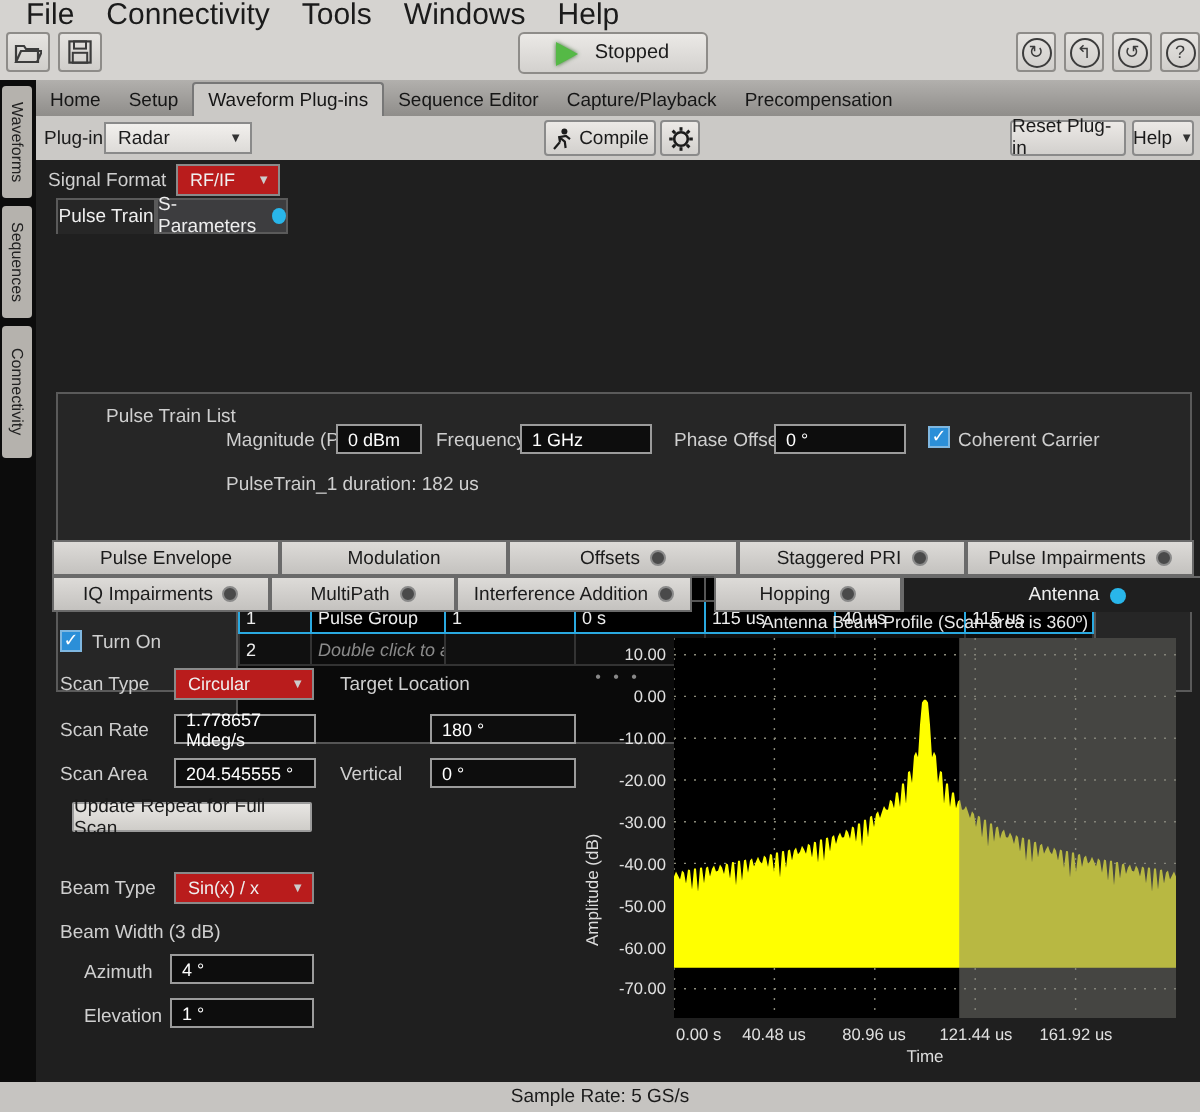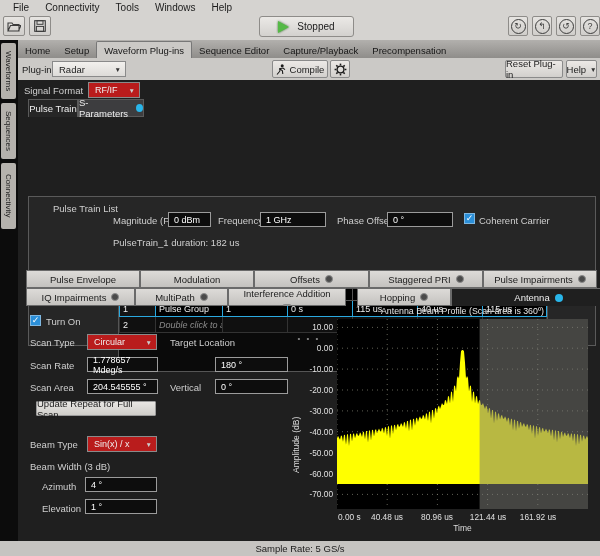--- a/index.html
+++ b/index.html
@@ -2,21 +2,21 @@
 <html><head>
 <meta charset="utf-8">
 <style>
   html,body{margin:0;padding:0;}
   body{font-family:"Liberation Sans",sans-serif;}
   #app{position:relative;width:600px;height:556px;background:#1f1f1f;overflow:hidden;font-size:10px;color:#ddd;}
   .abs{position:absolute;}
   
   #chrome{position:absolute;left:0;top:0;width:600px;height:40px;background:#d5d3d0;}
   #menubar{position:absolute;left:0;top:0;width:600px;height:14px;display:flex;align-items:center;gap:2px;padding-left:6px;}
-  .menu-item{color:#1b1b1b;font-size:10px;padding:0 7px;cursor:default;text-align:right;}
+  .menu-item{color:#1b1b1b;font-size:15px;padding:0 7px;cursor:default;text-align:right;}
   .tool-btn{position:absolute;top:16px;width:22px;height:20px;border:1px solid #8e8c89;border-radius:2px;background:linear-gradient(#e6e4e1,#d0cecb);display:flex;align-items:center;justify-content:center;box-sizing:border-box;}
   #run-btn{position:absolute;left:259px;top:16px;width:95px;height:21px;border:1px solid #8e8c89;border-radius:3px;background:linear-gradient(#ebe9e6,#d3d1ce);display:flex;align-items:center;justify-content:center;gap:8px;box-sizing:border-box;}
   #run-btn .tri{width:0;height:0;border-left:11px solid #55b946;border-top:6.5px solid transparent;border-bottom:6.5px solid transparent;filter:drop-shadow(0 0 1px #3c6e34);}
   #run-btn .txt{color:#1b1b1b;font-size:10px;}
   .round-btn{position:absolute;top:16px;width:20px;height:20px;border:1px solid #8e8c89;border-radius:2px;background:linear-gradient(#e6e4e1,#d0cecb);display:flex;align-items:center;justify-content:center;box-sizing:border-box;}
   .round-glyph{width:15px;height:15px;border:1.4px solid #3c3c3c;border-radius:50%;display:flex;align-items:center;justify-content:center;font-size:9px;color:#3c3c3c;line-height:1;box-sizing:border-box;}
   
   #main-tabstrip{position:absolute;left:18px;top:40px;width:582px;height:18px;background:linear-gradient(#b2b0ad,#8f8d8a);display:flex;align-items:flex-end;}
   .main-tab{height:16px;display:flex;align-items:center;padding:0 7px;color:#161616;font-size:9.5px;cursor:default;}
   .main-tab.active{background:#cbc9c6;border:1px solid #777;border-bottom:none;border-radius:2px 2px 0 0;height:17px;box-sizing:border-box;}
@@ -275,21 +275,21 @@
       </div>
 
     <div class="ft-btn" style="left:8px;top:208px;width:109px;">
         <span>IQ Impairments</span>
         <span class="dot gray"></span>
       </div>
     <div class="ft-btn" style="left:117px;top:208px;width:93px;">
         <span>MultiPath</span>
         <span class="dot gray"></span>
       </div>
-    <div class="ft-btn" style="left:210px;top:208px;width:118px;flex-direction:column;">
+    <div class="ft-btn" style="left:210px;top:208px;width:118px;">
         <span>Interference Addition</span>
         <span class="dot gray"></span>
       </div>
     <div class="ft-btn" style="left:339px;top:208px;width:94px;">
         <span>Hopping</span>
         <span class="dot gray"></span>
       </div>
     <div class="ft-btn active" style="left:433px;top:208px;width:175px;">
         <span>Antenna</span>
         <span class="dot cyan"></span>

